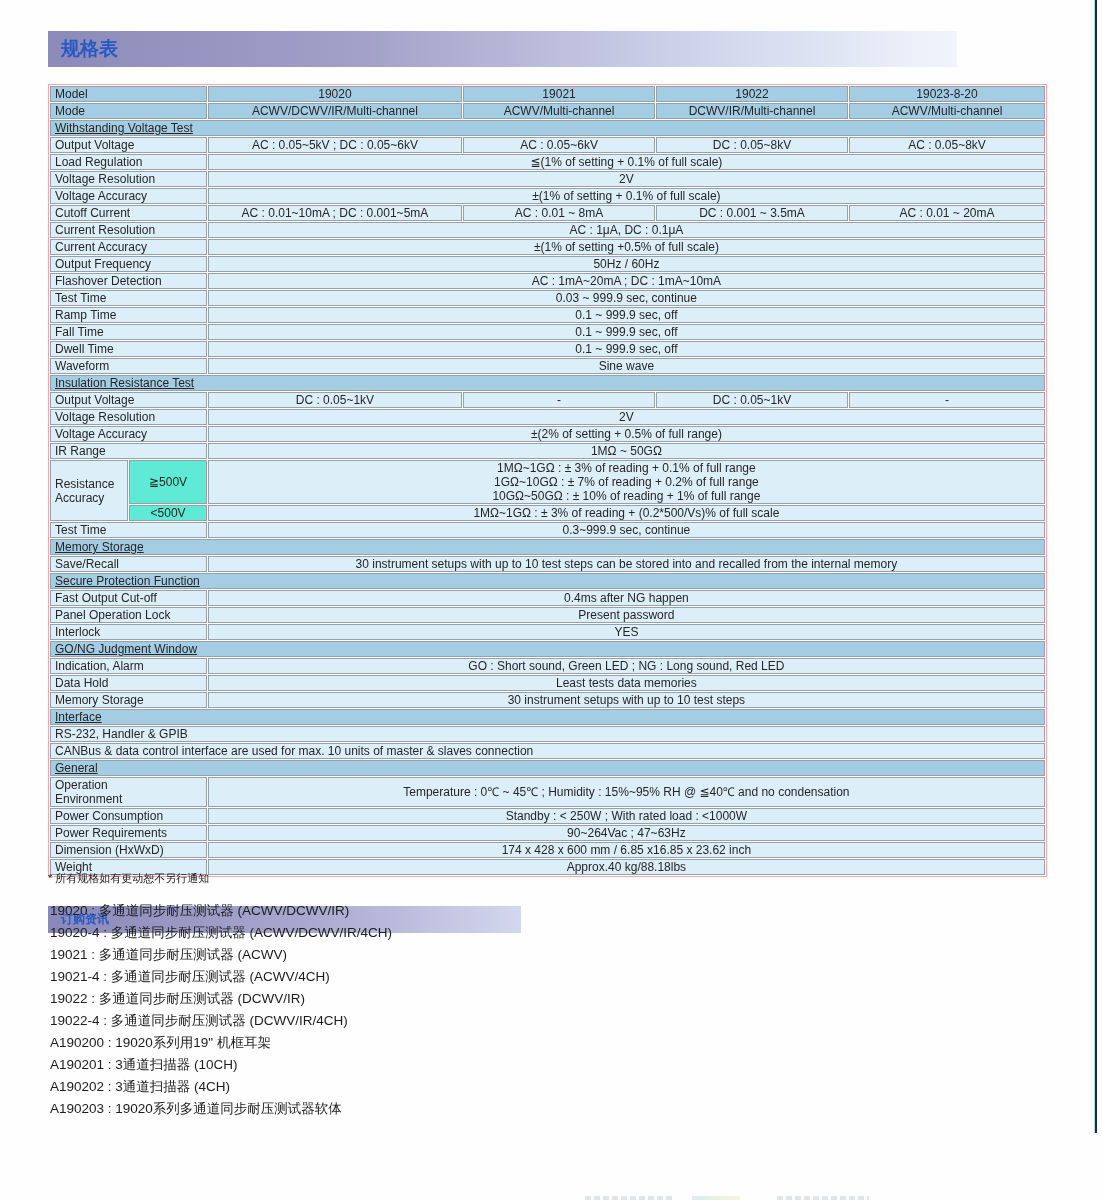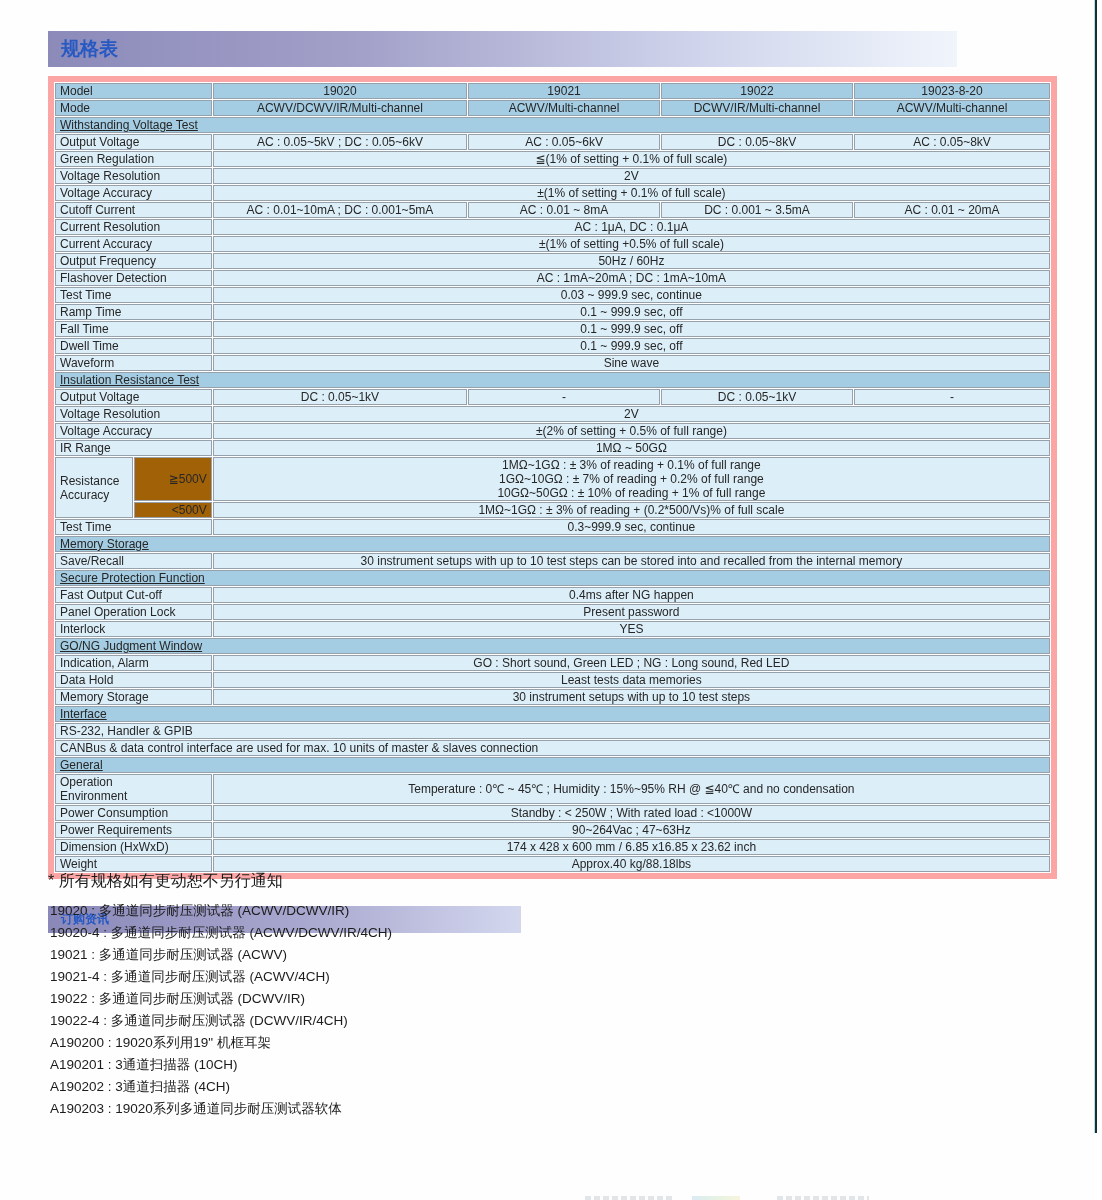--- a/index.html
+++ b/index.html
@@ -8,34 +8,34 @@
 
   
   .spec-banner{position:absolute;left:48px;top:31px;width:909px;height:36px;
     background:linear-gradient(90deg,#8c8ab9 0%,#a3a1c9 35%,#d0d5ec 72%,#f0f5fc 100%);}
   .order-banner{position:absolute;left:48px;top:906px;width:473px;height:27px;
     background:linear-gradient(90deg,#8a88b8 0%,#a9a8cf 55%,#d3d7ee 100%);}
   .banner-title{font-size:19px;font-weight:bold;color:#2759c3;line-height:36px;padding-left:13px;white-space:nowrap;}
   .order-banner .banner-title{font-size:12px;line-height:27px;}
 
   
-  .spec-wrap{position:absolute;left:48px;top:76px;width:997px;border:6px solid #fca5a5;background:#fff;}
+  .spec-wrap{position:absolute;left:48px;top:84px;width:997px;border:1px solid #fca5a5;background:#fff;}
   table.spec{border-collapse:separate;border-spacing:1px;width:100%;table-layout:fixed;}
   col.c0{width:78px}col.c1{width:77px}col.c2{width:253px}col.c3{width:191px}col.c4{width:191px}col.c5{width:195px}
   td{border:1px solid #97a1ab;font-size:12px;line-height:14px;padding:0 4px;color:#262626;
      overflow:hidden;vertical-align:middle;}
   td.lbl{background:#dceef8;text-align:left;}
-  td.sub{background:#a16207;text-align:right;}
+  td.sub{background:#5eead4;text-align:center;}
   td.val{background:#dceef8;text-align:center;}
   td.full{text-align:left;}
   td.sec{background:#a4cde3;text-align:left;text-decoration:underline;}
   td.hdr{background:#a4cde3;}
 
   
-  .footnote{position:absolute;left:48px;top:871px;font-size:16px;color:#1a1a1a;}
+  .footnote{position:absolute;left:48px;top:871px;font-size:11px;color:#1a1a1a;}
 
   
   .order-list{position:absolute;left:50px;top:900px;}
   .order-item{height:22px;line-height:22px;font-size:13.5px;color:#1c1c1c;white-space:nowrap;}
 
   
   .edge-line{position:absolute;left:1094px;top:0;width:3px;height:1133px;
     background:linear-gradient(90deg,#aee0ee 0,#aee0ee 1px,#1c2b34 1px,#1c2b34 3px);}
   .cut-mark{position:absolute;top:1196px;height:4px;opacity:.5;}
   .cut-a{left:585px;width:88px;background:repeating-linear-gradient(90deg,#c5cdd2 0 6px,transparent 6px 9px);}
@@ -80,21 +80,21 @@
             <td class="sec" colspan="6">Withstanding Voltage Test</td>
           </tr>
           <tr>
             <td class="lbl" colspan="2">Output Voltage</td>
             <td class="val">AC : 0.05~5kV ; DC : 0.05~6kV</td>
             <td class="val">AC : 0.05~6kV</td>
             <td class="val">DC : 0.05~8kV</td>
             <td class="val">AC : 0.05~8kV</td>
           </tr>
           <tr>
-            <td class="lbl" colspan="2">Green Regulation</td>
+            <td class="lbl" colspan="2">Load Regulation</td>
             <td class="val" colspan="4">≦(1% of setting + 0.1% of full scale)</td>
           </tr>
           <tr>
             <td class="lbl" colspan="2">Voltage Resolution</td>
             <td class="val" colspan="4">2V</td>
           </tr>
           <tr>
             <td class="lbl" colspan="2">Voltage Accuracy</td>
             <td class="val" colspan="4">±(1% of setting + 0.1% of full scale)</td>
           </tr>

